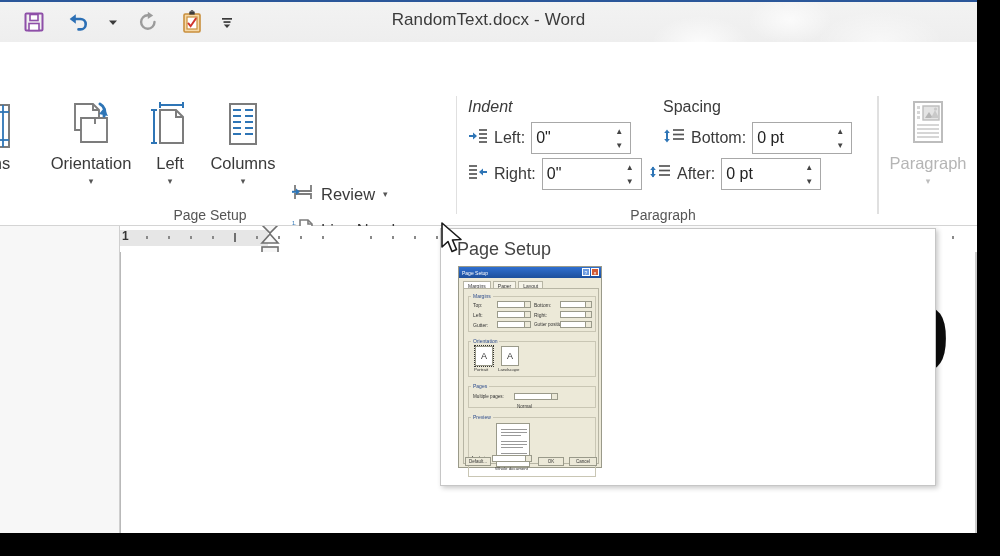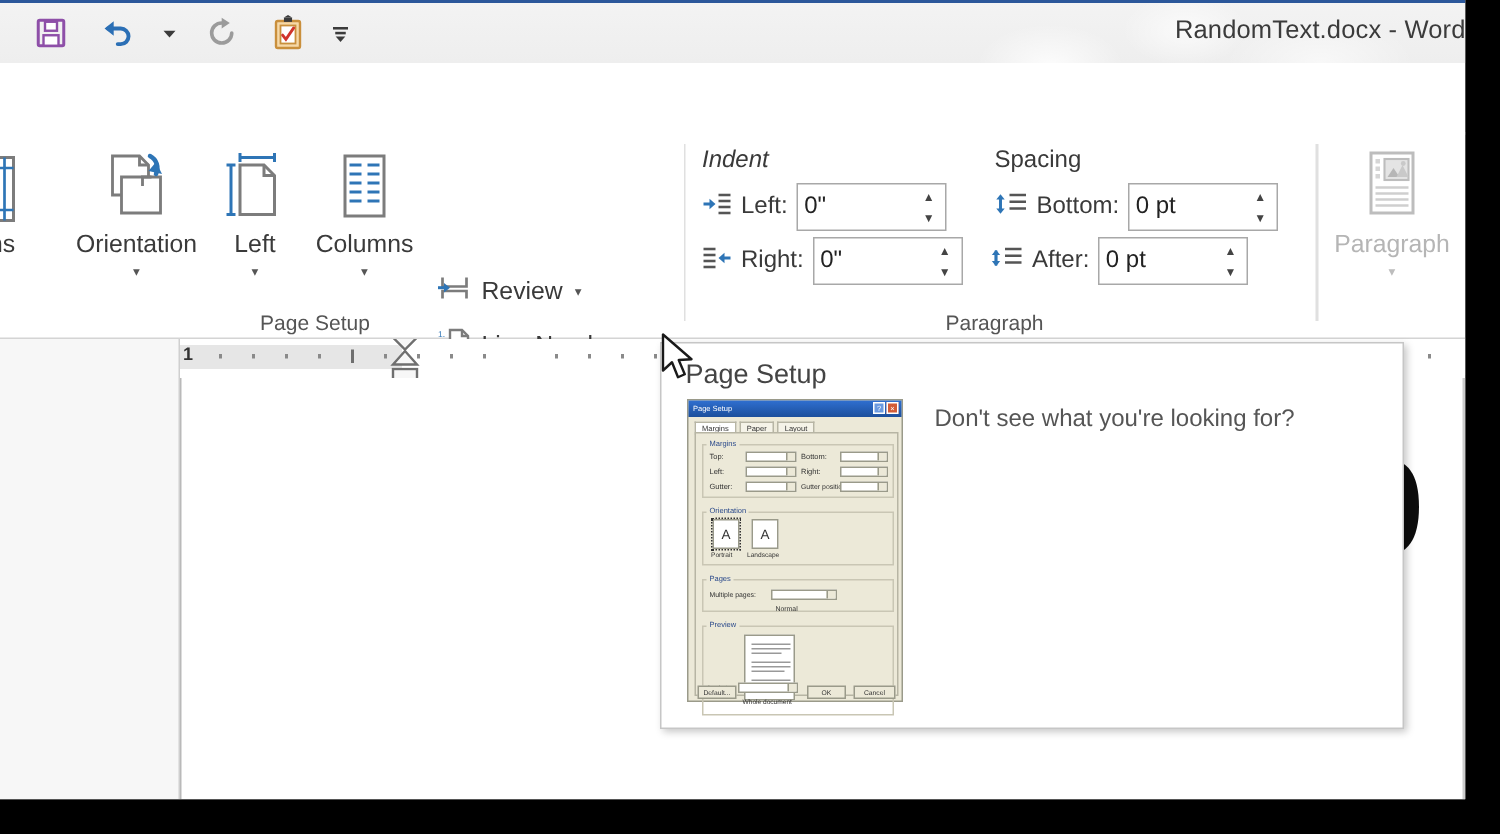--- a/index.html
+++ b/index.html
@@ -17,21 +17,21 @@
   #titlebar-bg {
     position:absolute; left:0; top:0; right:0; bottom:0;
     background:
       radial-gradient(ellipse 70px 40px at 700px 44px, rgba(255,255,255,.85), rgba(0,0,0,0) 70%),
       radial-gradient(ellipse 60px 34px at 790px 20px, rgba(255,255,255,.7), rgba(0,0,0,0) 70%),
       radial-gradient(ellipse 90px 44px at 880px 42px, rgba(255,255,255,.6), rgba(0,0,0,0) 70%),
       linear-gradient(#f3f3f3,#eeeeee);
   }
   #titlebar-topline { position:absolute; left:0; top:0; width:100%; height:2px; background:#2b579a; }
   #doc-title {
-    position:absolute; left:0; top:10px; width:977px; text-align:right;
+    position:absolute; left:0; top:10px; width:977px; text-align:center;
     font-size:17px; color:#3b3b3b; letter-spacing:.1px;
   }
 
   
   #qat { position:absolute; left:12px; top:6px; height:32px; display:flex; align-items:center; gap:0px; }
   .qat-btn { width:44px; height:32px; display:flex; align-items:center; justify-content:center; cursor:default; }
   .qat-btn.small { width:26px; }
 
   
   #tabstrip { position:absolute; left:0; top:42px; width:977px; height:48px; background:#fff; }
@@ -407,21 +407,21 @@
         <span class="flabel">Bottom:</span>
         <span class="spin">
           <input type="text" value="0 pt" style="">
           <span class="arrows">
             <div>▲</div>
             <div>▼</div>
           </span>
         </span>
       </div>
 
-      <div class="fieldrow" style="left:202px; top:70px;">
+      <div class="fieldrow" style="left:191px; top:70px;">
         <span>
           <svg width="22" height="18" viewBox="0 0 22 18">
             <path d="M4 4 V13" stroke="#2e75b6" stroke-width="1.8"></path>
               <path d="M1.2 11 L4 14.5 L6.8 11 Z" fill="#2e75b6"></path>
             <path d="M4 14 V5" stroke="#2e75b6" stroke-width="1.8"></path>
               <path d="M1.2 7 L4 3.5 L6.8 7 Z" fill="#2e75b6"></path>
             <g stroke="#555" stroke-width="1.7">
                 <line x1="10" y1="3" x2="21" y2="3"></line>
                 <line x1="10" y1="7.5" x2="21" y2="7.5"></line>
                 <line x1="10" y1="12" x2="21" y2="12"></line>
@@ -542,21 +542,20 @@
 
     <div id="page">
       <div style="position:absolute; right:26px; top:12px; font-size:118px; line-height:130px; color:#0d0d0d;">p</div>
       <div id="page-rightedge"></div>
     </div>
   </div>
 
   <div id="tooltip">
     <div id="tt-title">Page Setup</div>
     <div id="tt-body">
-      <p>Don't see what you're looking for?</p>
     </div>
 
     <div id="thumb">
       <div id="thumb-tb">
         <span class="t">Page Setup</span>
         <span class="btns">
           <i>?</i>
           <i class="close">×</i>
         </span>
       </div>

